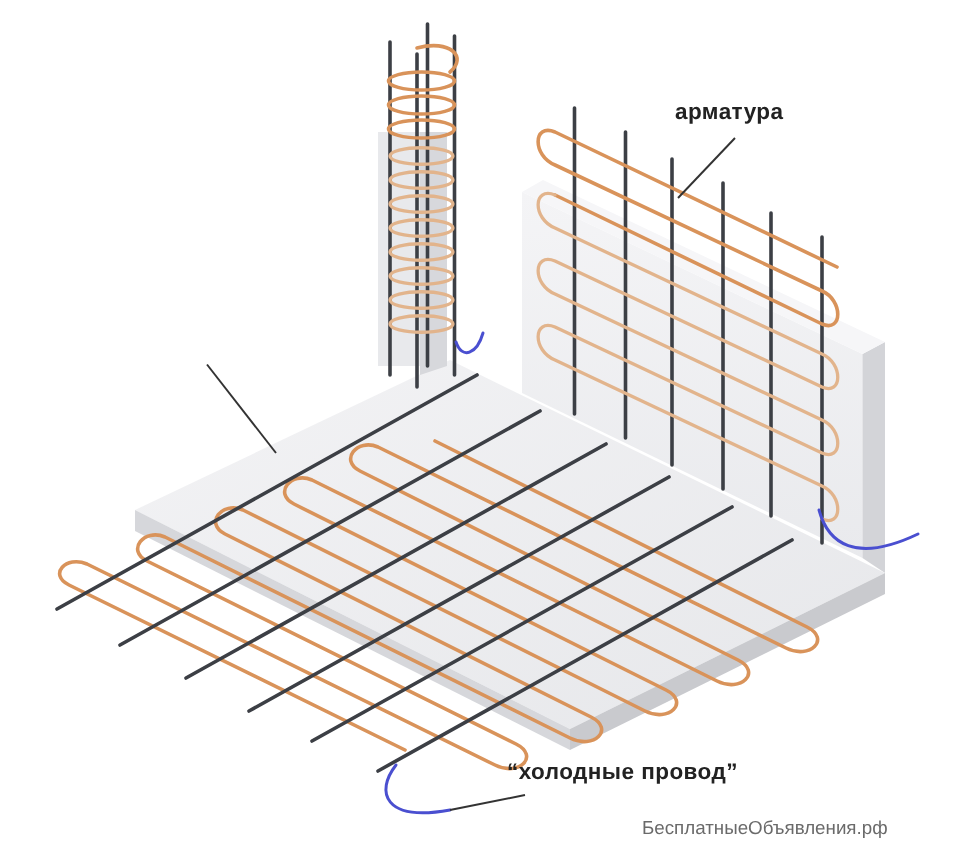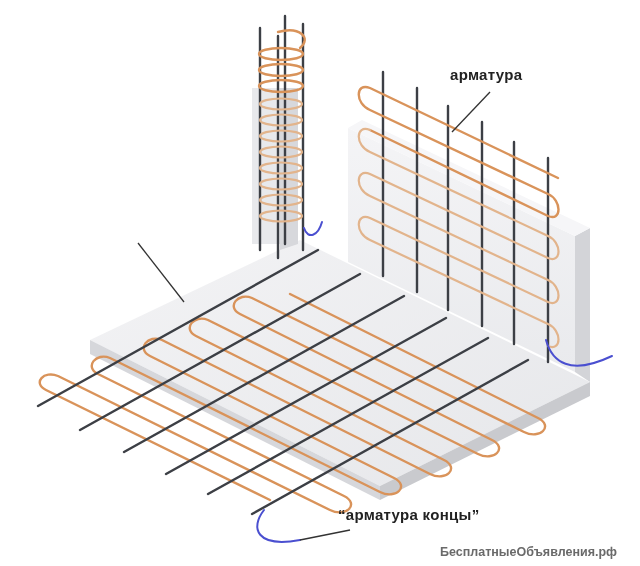--- a/index.html
+++ b/index.html
@@ -1,22 +1,22 @@
 <!DOCTYPE html>
 <html><head>
 <meta charset="utf-8">
 <style>
   html, body { margin: 0; padding: 0; background: #ffffff; }
   body { width: 640px; height: 566px; position: relative; overflow: hidden;
          font-family: "Liberation Sans", "DejaVu Sans", sans-serif; }
   #stage { position: absolute; left: 0; top: 0; width: 508px; height: 566px; }
   .label { position: absolute; font-weight: bold; color: #222; font-size: 15px;
            letter-spacing: 0.3px; white-space: nowrap; }
-  .watermark { position: absolute; color: #6a6a6a; font-size: 12.5px; font-weight: bold;
-               white-space: nowrap; margin-left: 12px; }
+  .watermark { position: absolute; color: #6a6a6a; font-size: 12.5px; font-weight: normal;
+               white-space: nowrap; }
   .wire { fill: none; stroke: #d9935a; stroke-width: 2.4; stroke-linecap: round; stroke-linejoin: round; }
   .wire-faint { fill: none; stroke: #e2b48c; stroke-width: 2.2; stroke-linecap: round; stroke-linejoin: round; }
   .rebar { stroke: #3c3f45; stroke-width: 2.4; stroke-linecap: round; }
   .rebar-faint { stroke: #6d7178; stroke-width: 2.2; stroke-linecap: round; }
   .cold { fill: none; stroke: #4a4fd0; stroke-width: 2; stroke-linecap: round; }
   .leader { stroke: #333; stroke-width: 1.3; }
 </style>
 </head>
 <body>
 
@@ -114,15 +114,15 @@
   </g>
 
   <path class="cold" d="M264,510 C250,528 256,548 300,540"></path>
 
   <line class="leader" x1="490" y1="92" x2="452" y2="132"></line>
   <line class="leader" x1="138" y1="243" x2="184" y2="302"></line>
   <line class="leader" x1="300" y1="540" x2="350" y2="530"></line>
 </svg>
 
   <div class="label" style="left:450px; top:66px;">арматура</div>
-  <div class="label" style="left:338px; top:506px;">“арматура концы”</div>
+  <div class="label" style="left:338px; top:506px;">“холодные провод”</div>
   <div class="watermark" style="left:428px; top:545px;">БесплатныеОбъявления.рф</div>
 </div>
 
 </body></html>

